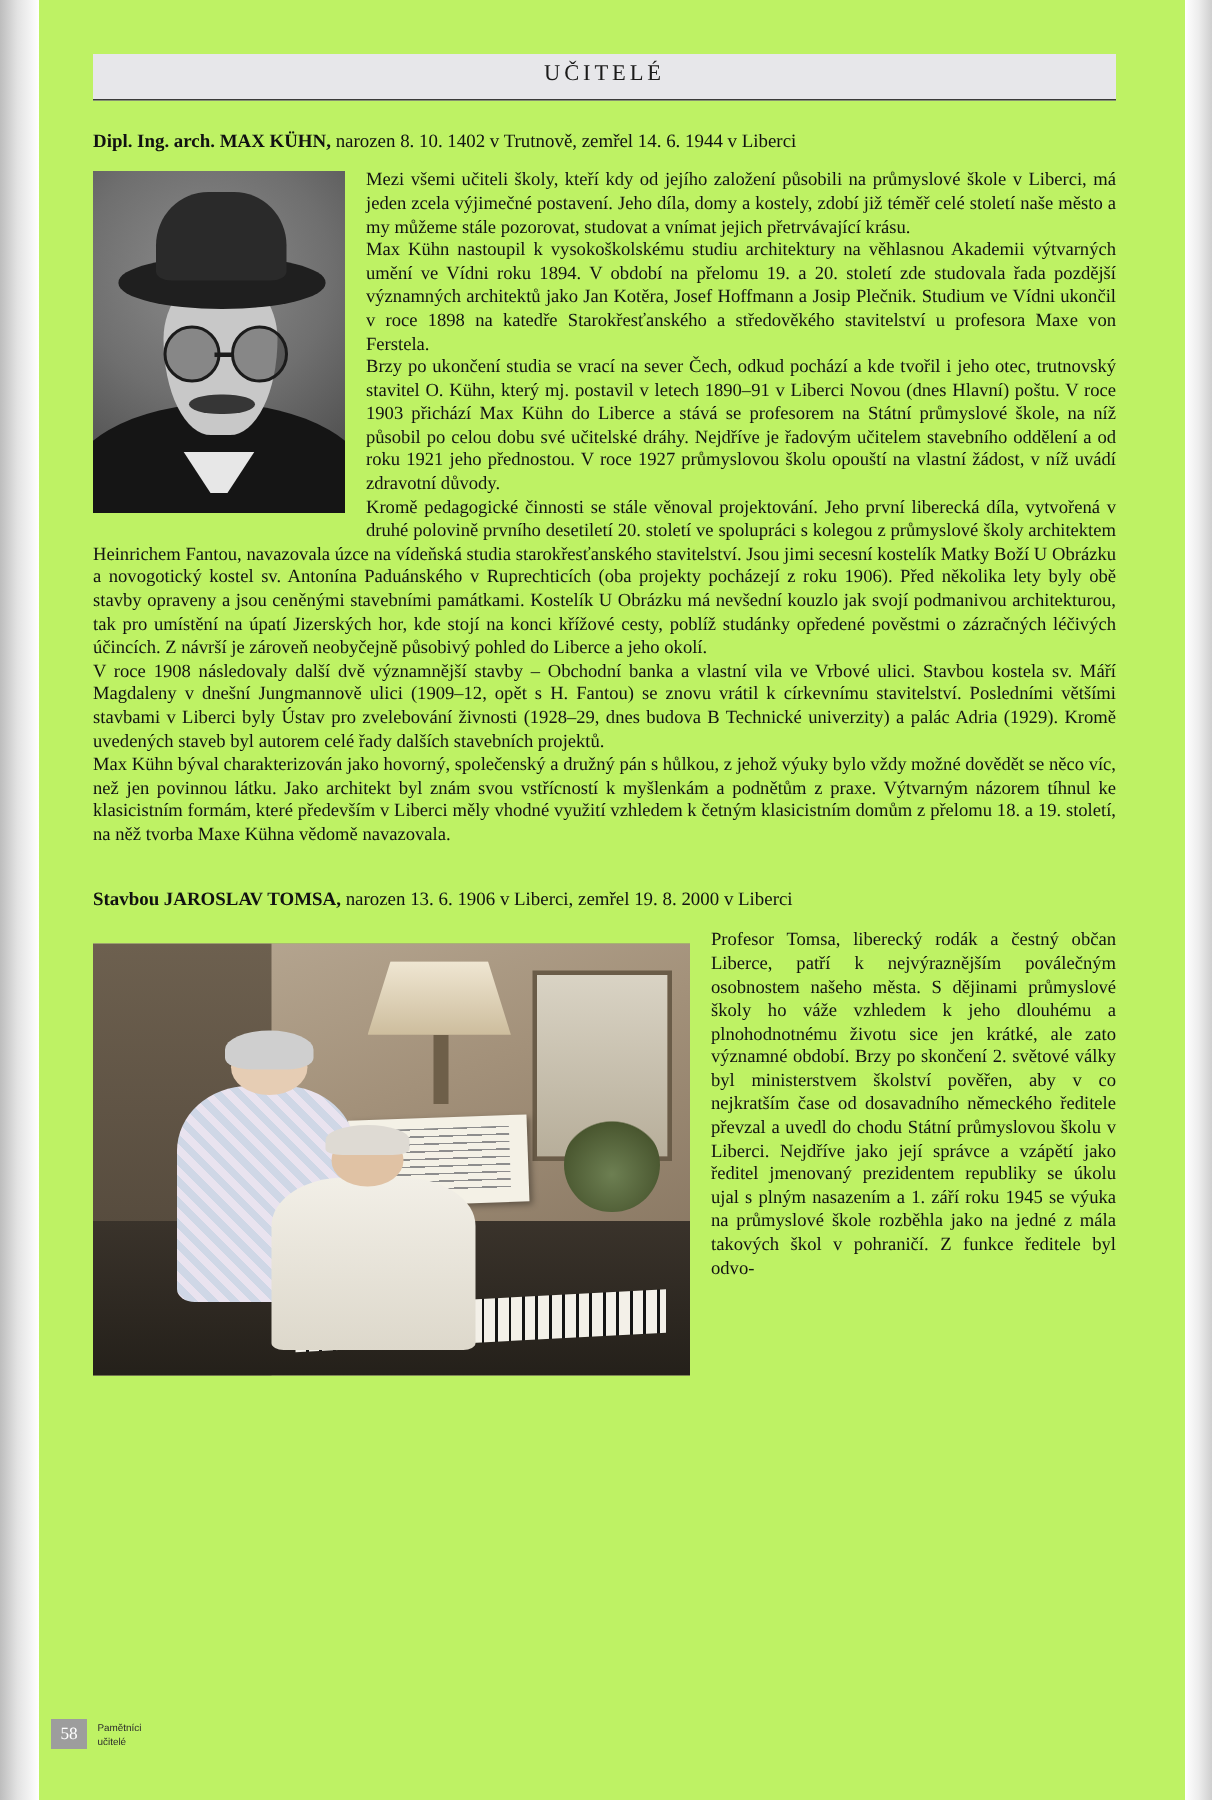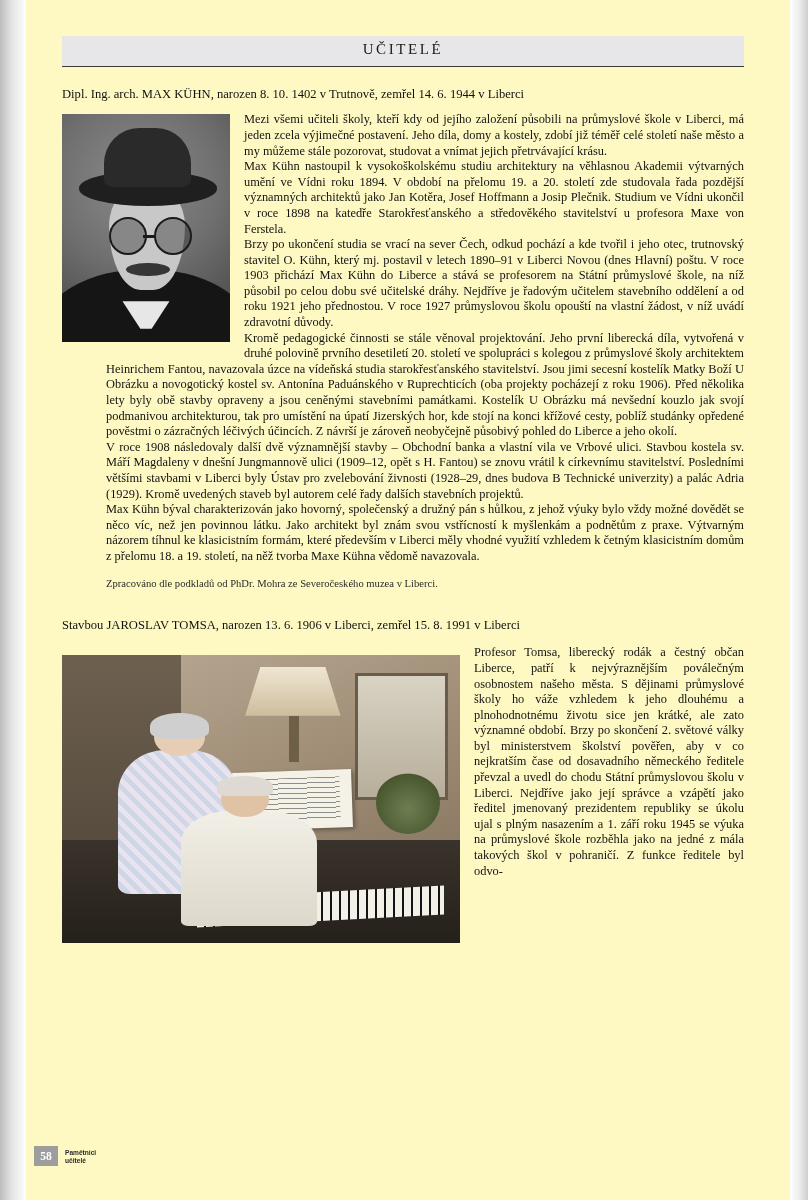--- a/index.html
+++ b/index.html
@@ -10,21 +10,21 @@
   body {
     width: 808px;
     height: 1200px;
     font-family: "Liberation Serif", serif;
     overflow: hidden;
   }
   .page {
     position: relative;
     width: 808px;
     height: 1200px;
-    background: #fef9c3;
+    background: #bef264;
     box-sizing: border-box;
   }
   
   .page::before {
     content: "";
     position: absolute;
     left: 0; top: 0; bottom: 0;
     width: 26px;
     background: linear-gradient(to right, #bdbdbd 0%, #e3e3e3 45%, #ffffff 100%);
     pointer-events: none;
@@ -63,21 +63,21 @@
     color: #1a1a1a;
   }
 
   .person-heading {
     margin-top: 19px;
     font-size: 12.6px;
     color: #111;
     line-height: 1.3;
   }
   .person-heading .strong {
-    font-weight: normal;
+    font-weight: bold;
   }
 
   .article {
     margin-top: 10px;
     position: relative;
   }
 
   .portrait {
     float: left;
     width: 168px;
@@ -168,21 +168,20 @@
     background: #e9e7e2;
     clip-path: polygon(0 0, 100% 0, 62% 100%, 38% 100%);
   }
 
   .body-text {
     font-size: 12.4px;
     line-height: 15.6px;
     text-align: justify;
     color: #121212;
     hyphens: auto;
-    margin-left: 44px;
   }
   .body-text p {
     margin: 0;
   }
   .note {
     margin-top: 12px;
     font-size: 10.6px;
     color: #2a2a2a;
     line-height: 14px;
   }
@@ -296,23 +295,22 @@
     text-align: justify;
     color: #121212;
     hyphens: auto;
   }
 
   .folio {
     position: absolute;
     left: 34px;
     bottom: 34px;
     display: flex;
-    align-items: center;
+    align-items: flex-end;
     gap: 7px;
-    font-weight: bold;
   }
   .folio-num {
     background: #9d9d9d;
     color: #ffffff;
     width: 24px;
     height: 20px;
     display: flex;
     align-items: center;
     justify-content: center;
     font-size: 11.5px;
@@ -353,27 +351,26 @@
         <div class="collar"></div>
       </div>
 
       <div class="body-text">
         <p>Mezi všemi učiteli školy, kteří kdy od jejího založení působili na průmyslové škole v Liberci, má jeden zcela výjimečné postavení. Jeho díla, domy a kostely, zdobí již téměř celé století naše město a my můžeme stále pozorovat, studovat a vnímat jejich přetrvávající krásu.</p>
         <p>Max Kühn nastoupil k vysokoškolskému studiu architektury na věhlasnou Akademii výtvarných umění ve Vídni roku 1894. V období na přelomu 19. a 20. století zde studovala řada pozdější významných architektů jako Jan Kotěra, Josef Hoffmann a Josip Plečnik. Studium ve Vídni ukončil v roce 1898 na katedře Starokřesťanského a středověkého stavitelství u profesora Maxe von Ferstela.</p>
         <p>Brzy po ukončení studia se vrací na sever Čech, odkud pochází a kde tvořil i jeho otec, trutnovský stavitel O. Kühn, který mj. postavil v letech 1890–91 v Liberci Novou (dnes Hlavní) poštu. V roce 1903 přichází Max Kühn do Liberce a stává se profesorem na Státní průmyslové škole, na níž působil po celou dobu své učitelské dráhy. Nejdříve je řadovým učitelem stavebního oddělení a od roku 1921 jeho přednostou. V roce 1927 průmyslovou školu opouští na vlastní žádost, v níž uvádí zdravotní důvody.</p>
         <p>Kromě pedagogické činnosti se stále věnoval projektování. Jeho první liberecká díla, vytvořená v druhé polovině prvního desetiletí 20. století ve spolupráci s kolegou z průmyslové školy architektem Heinrichem Fantou, navazovala úzce na vídeňská studia starokřesťanského stavitelství. Jsou jimi secesní kostelík Matky Boží U Obrázku a novogotický kostel sv. Antonína Paduánského v Ruprechticích (oba projekty pocházejí z roku 1906). Před několika lety byly obě stavby opraveny a jsou ceněnými stavebními památkami. Kostelík U Obrázku má nevšední kouzlo jak svojí podmanivou architekturou, tak pro umístění na úpatí Jizerských hor, kde stojí na konci křížové cesty, poblíž studánky opředené pověstmi o zázračných léčivých účincích. Z návrší je zároveň neobyčejně působivý pohled do Liberce a jeho okolí.</p>
         <p>V roce 1908 následovaly další dvě významnější stavby – Obchodní banka a vlastní vila ve Vrbové ulici. Stavbou kostela sv. Máří Magdaleny v dnešní Jungmannově ulici (1909–12, opět s H. Fantou) se znovu vrátil k církevnímu stavitelství. Posledními většími stavbami v Liberci byly Ústav pro zvelebování živnosti (1928–29, dnes budova B Technické univerzity) a palác Adria (1929). Kromě uvedených staveb byl autorem celé řady dalších stavebních projektů.</p>
         <p>Max Kühn býval charakterizován jako hovorný, společenský a družný pán s hůlkou, z jehož výuky bylo vždy možné dovědět se něco víc, než jen povinnou látku. Jako architekt byl znám svou vstřícností k myšlenkám a podnětům z praxe. Výtvarným názorem tíhnul ke klasicistním formám, které především v Liberci měly vhodné využití vzhledem k četným klasicistním domům z přelomu 18. a 19. století, na něž tvorba Maxe Kühna vědomě navazovala.</p>
-        <div class="note">Zpracováno dle podkladů od PhDr. Mohra ze Severočeského muzea v Liberci.</div>
       </div>
     </div>
 
     <div class="section-2">
       <div class="person-heading">
-        <span class="strong">Stavbou JAROSLAV TOMSA,</span><span> narozen 13. 6. 1906 v Liberci, zemřel 15. 8. 1991 v Liberci</span>
+        <span class="strong">Stavbou JAROSLAV TOMSA,</span><span> narozen 13. 6. 1906 v Liberci, zemřel 19. 8. 2000 v Liberci</span>
       </div>
 
       <div class="article">
         <div class="photo-wrap">
           <div class="room"></div>
           <div class="wall-left"></div>
           <div class="window"></div>
           <div class="plant"></div>
           <div class="lamp-shade"></div>
           <div class="lamp-stem"></div>

